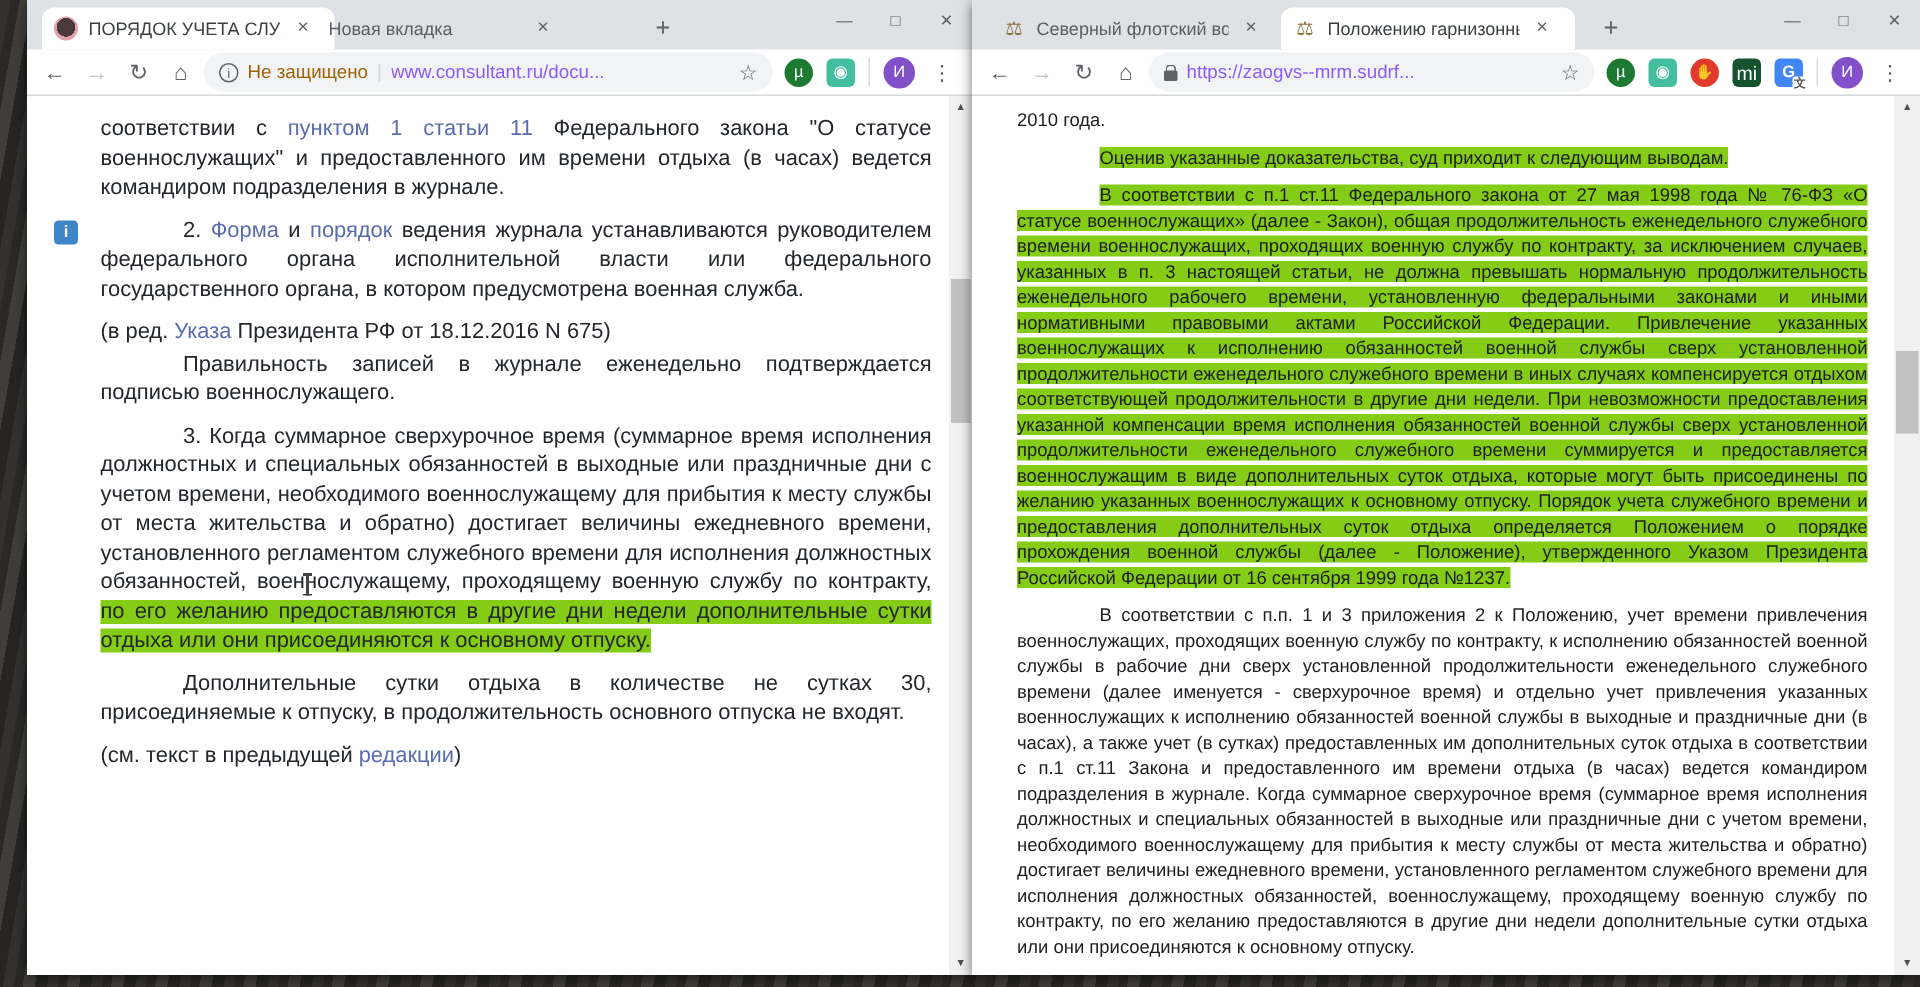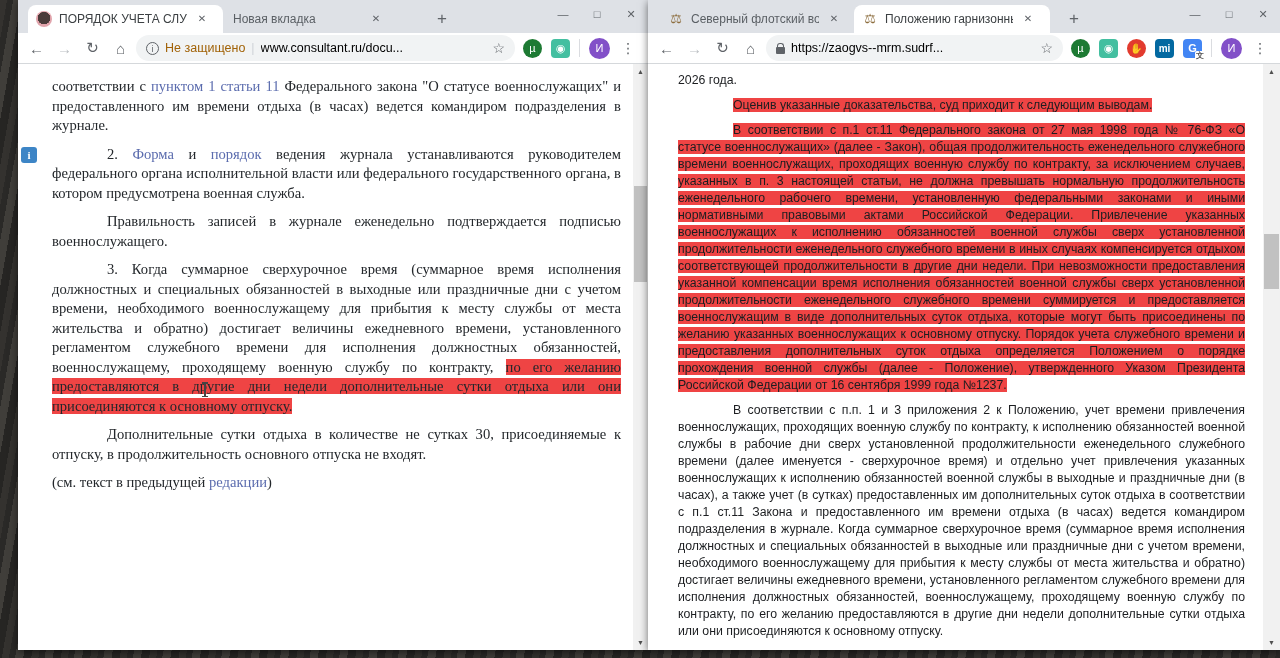--- a/index.html
+++ b/index.html
@@ -33,53 +33,53 @@
 
   
   .toolbar{height:30px;background:#fff;display:flex;align-items:center;padding:0 6px;gap:3px;
            border-bottom:1px solid #d5d8db}
   .nav-ic{width:25px;text-align:center;font-size:15px;color:#5f6368;flex:0 0 25px}
   .nav-ic.disabled{color:#bcc0c4}
   .urlbar{flex:1;height:26px;background:#f1f3f4;border-radius:13px;display:flex;align-items:center;
           padding:0 10px;font-size:12.5px;color:#202124;gap:6px;min-width:0}
   .urlbar .sec{color:#a16207;white-space:nowrap}
   .urlbar .sep{color:#cfd3d7}
-  .urlbar .url{flex:1;overflow:hidden;white-space:nowrap;color:#000000}
+  .urlbar .url{flex:1;overflow:hidden;white-space:nowrap;color:#8b5cf6}
   .urlbar .star{font-size:14px;color:#5f6368}
   .info-circ{width:13px;height:13px;border:1.4px solid #5f6368;border-radius:50%;font-size:9px;
              line-height:12px;text-align:center;color:#5f6368;flex:0 0 13px;box-sizing:border-box}
   .lock{width:9px;height:7px;background:#5f6368;border-radius:1px;position:relative;margin-top:4px;flex:0 0 9px}
   .lock::before{content:"";position:absolute;top:-4px;left:1px;width:5px;height:4px;border:1.5px solid #5f6368;
                 border-bottom:none;border-radius:3px 3px 0 0}
   .ext-row{display:flex;align-items:center;gap:9px;padding:0 5px}
   .ext{width:19px;height:19px;border-radius:50%;color:#fff;font-size:11px;line-height:19px;text-align:center;flex:0 0 19px}
   .ext.sq{border-radius:4px}
   .ext-utorrent{background:#1d7a33}
   .ext-cam{background:#43bfa0}
   .ext-adblock{background:#e23b2e;font-size:10px}
-  .ext-mi{background:#0369a1;font-weight:bold;font-size:10px}
+  .ext-mi{background:#14532d;font-weight:normal;font-size:13px}
   .ext-translate{background:#4285f4;position:relative;font-size:11px;font-weight:bold}
   .ext-translate i{position:absolute;right:-3px;bottom:-2px;font-style:normal;font-size:8px;color:#555;
                    background:#fff;border-radius:2px;line-height:9px;padding:0 1px}
   .toolbar-sep{width:1px;height:18px;background:#dadce0}
   .avatar{width:21px;height:21px;border-radius:50%;background:#8250c8;color:#fff;font-size:11px;
           line-height:21px;text-align:center;flex:0 0 21px}
   .menu-dots{font-size:14px;color:#5f6368;width:18px;text-align:center}
 
   
   .content{position:absolute;top:64px;bottom:0;left:0;background:#fff;overflow:hidden;text-align:justify}
-  .left-win .content{right:15px;padding:13px 12px 0 34px;font-family:Liberation Serif, serif;
+  .left-win .content{right:15px;padding:13px 12px 0 49px;font-family:Liberation Sans, sans-serif;
                      font-size:14.6px;line-height:19.5px;color:#23272b}
   .right-win .content{right:17px;padding:8px 18px 0 30px;font-size:12.3px;line-height:17px;color:#1c1e21}
   .para{margin:0 0 9px;position:relative}
   .right-win .para{margin:0 0 8px}
   .para.indent{text-indent:55px}
   .para.note{margin:0 0 2px}
   .lnk{color:#5b6cae}
-  .hl{background:#ef4444}
+  .hl{background:#84cc16}
   .info-marker{position:absolute;left:-31px;top:2px;width:16px;height:16px;background:#3d85c6;color:#fff;
                font-size:11px;font-weight:bold;border-radius:3px;text-align:center;line-height:16px;text-indent:0}
 
   
   .scrollbar{position:absolute;top:64px;bottom:0;width:15px;background:#f1f1f1}
   .left-win .scrollbar{right:0}
   .right-win .scrollbar{right:0;width:17px}
   .sb-btn{height:15px;font-size:7px;color:#505050;text-align:center;line-height:15px}
   .sb-btn.bottom{position:absolute;bottom:0;left:0;right:0}
   .sb-thumb{position:absolute;left:1px;right:1px;background:#c1c1c1}
@@ -93,21 +93,21 @@
 </head>
 <body>
 
 <div class="window left-win">
   <div class="tabbar">
     <div class="tab active" style="left:10px;width:195px">
       <span class="fav fav-consultant"></span>
       <span class="title">ПОРЯДОК УЧЕТА СЛУЖЕ</span>
       <span class="tab-close">✕</span>
     </div>
-    <div class="tab inactive" style="left:207px;width:195px">
+    <div class="tab inactive" style="left:193px;width:195px">
       <span class="title">Новая вкладка</span>
       <span class="tab-close">✕</span>
     </div>
     <div class="new-tab-btn" style="left:412px">+</div>
     <div class="win-controls">
       <span>—</span>
       <span>□</span>
       <span>✕</span>
     </div>
   </div>
@@ -127,20 +127,21 @@
       <span class="ext ext-utorrent">µ</span>
       <span class="ext sq ext-cam">◉</span>
       <span class="toolbar-sep"></span>
       <span class="avatar">И</span>
       <span class="menu-dots">⋮</span>
     </div>
   </div>
   <div class="content">
       <p class="para cont"><span>соответствии с </span><span class="lnk">пунктом 1 статьи 11</span><span> Федерального закона "О статусе военнослужащих" и предоставленного им времени отдыха (в часах) ведется командиром подразделения в журнале.</span></p>
       <p class="para indent"><span class="info-marker">i</span><span>2. </span><span class="lnk">Форма</span><span> и </span><span class="lnk">порядок</span><span> ведения журнала устанавливаются руководителем федерального органа исполнительной власти или федерального государственного органа, в котором предусмотрена военная служба.</span></p>
+      <p class="para note"><span>(в ред. </span><span class="lnk">Указа</span><span> Президента РФ от 18.12.2016 N 675)</span></p>
       <p class="para indent"><span>Правильность записей в журнале еженедельно подтверждается подписью военнослужащего.</span></p>
       <p class="para indent"><span>3. Когда суммарное сверхурочное время (суммарное время исполнения должностных и специальных обязанностей в выходные или праздничные дни с учетом времени, необходимого военнослужащему для прибытия к месту службы от места жительства и обратно) достигает величины ежедневного времени, установленного регламентом служебного времени для исполнения должностных обязанностей, военнослужащему, проходящему военную службу по контракту, </span><span class="hl">по его желанию предоставляются в другие дни недели дополнительные сутки отдыха или они присоединяются к основному отпуску.</span></p>
       <p class="para indent"><span>Дополнительные сутки отдыха в количестве не сутках 30, присоединяемые к отпуску, в продолжительность основного отпуска не входят.</span></p>
       <p class="para note"><span>(см. текст в предыдущей </span><span class="lnk">редакции</span><span>)</span></p>
     </div>
   <div class="text-cursor"></div>
   <div class="scrollbar">
     <div class="sb-btn">▲</div>
     <div class="sb-thumb"></div>
     <div class="sb-btn bottom">▼</div>
@@ -181,21 +182,21 @@
       <span class="ext sq ext-cam">◉</span>
       <span class="ext ext-adblock">✋</span>
       <span class="ext sq ext-mi">mi</span>
       <span class="ext sq ext-translate"><span>G</span><i>文</i></span>
       <span class="toolbar-sep"></span>
       <span class="avatar">И</span>
       <span class="menu-dots">⋮</span>
     </div>
   </div>
   <div class="content">
-      <p class="para cont"><span>2026 года.</span></p>
+      <p class="para cont"><span>2010 года.</span></p>
       <p class="para indent"><span class="hl">Оценив указанные доказательства, суд приходит к следующим выводам.</span></p>
       <p class="para indent"><span class="hl">В соответствии с п.1 ст.11 Федерального закона от 27 мая 1998 года № 76-ФЗ «О статусе военнослужащих» (далее - Закон), общая продолжительность еженедельного служебного времени военнослужащих, проходящих военную службу по контракту, за исключением случаев, указанных в п. 3 настоящей статьи, не должна превышать нормальную продолжительность еженедельного рабочего времени, установленную федеральными законами и иными нормативными правовыми актами Российской Федерации. Привлечение указанных военнослужащих к исполнению обязанностей военной службы сверх установленной продолжительности еженедельного служебного времени в иных случаях компенсируется отдыхом соответствующей продолжительности в другие дни недели. При невозможности предоставления указанной компенсации время исполнения обязанностей военной службы сверх установленной продолжительности еженедельного служебного времени суммируется и предоставляется военнослужащим в виде дополнительных суток отдыха, которые могут быть присоединены по желанию указанных военнослужащих к основному отпуску. Порядок учета служебного времени и предоставления дополнительных суток отдыха определяется Положением о порядке прохождения военной службы (далее - Положение), утвержденного Указом Президента Российской Федерации от 16 сентября 1999 года №1237.</span></p>
       <p class="para indent"><span>В соответствии с п.п. 1 и 3 приложения 2 к Положению, учет времени привлечения военнослужащих, проходящих военную службу по контракту, к исполнению обязанностей военной службы в рабочие дни сверх установленной продолжительности еженедельного служебного времени (далее именуется - сверхурочное время) и отдельно учет привлечения указанных военнослужащих к исполнению обязанностей военной службы в выходные и праздничные дни (в часах), а также учет (в сутках) предоставленных им дополнительных суток отдыха в соответствии с п.1 ст.11 Закона и предоставленного им времени отдыха (в часах) ведется командиром подразделения в журнале. Когда суммарное сверхурочное время (суммарное время исполнения должностных и специальных обязанностей в выходные или праздничные дни с учетом времени, необходимого военнослужащему для прибытия к месту службы от места жительства и обратно) достигает величины ежедневного времени, установленного регламентом служебного времени для исполнения должностных обязанностей, военнослужащему, проходящему военную службу по контракту, по его желанию предоставляются в другие дни недели дополнительные сутки отдыха или они присоединяются к основному отпуску.</span></p>
       <p class="para indent"><span>Таким образом, законодательно не предусмотрено предоставление дополнительных суток отдыха только в рабочие дни, в связи с чем, утверждение административного истца об обратном, голословно и ничем не подтверждено.</span></p>
     </div>
   <div class="scrollbar">
     <div class="sb-btn">▲</div>
     <div class="sb-thumb"></div>
     <div class="sb-btn bottom">▼</div>
   </div>

